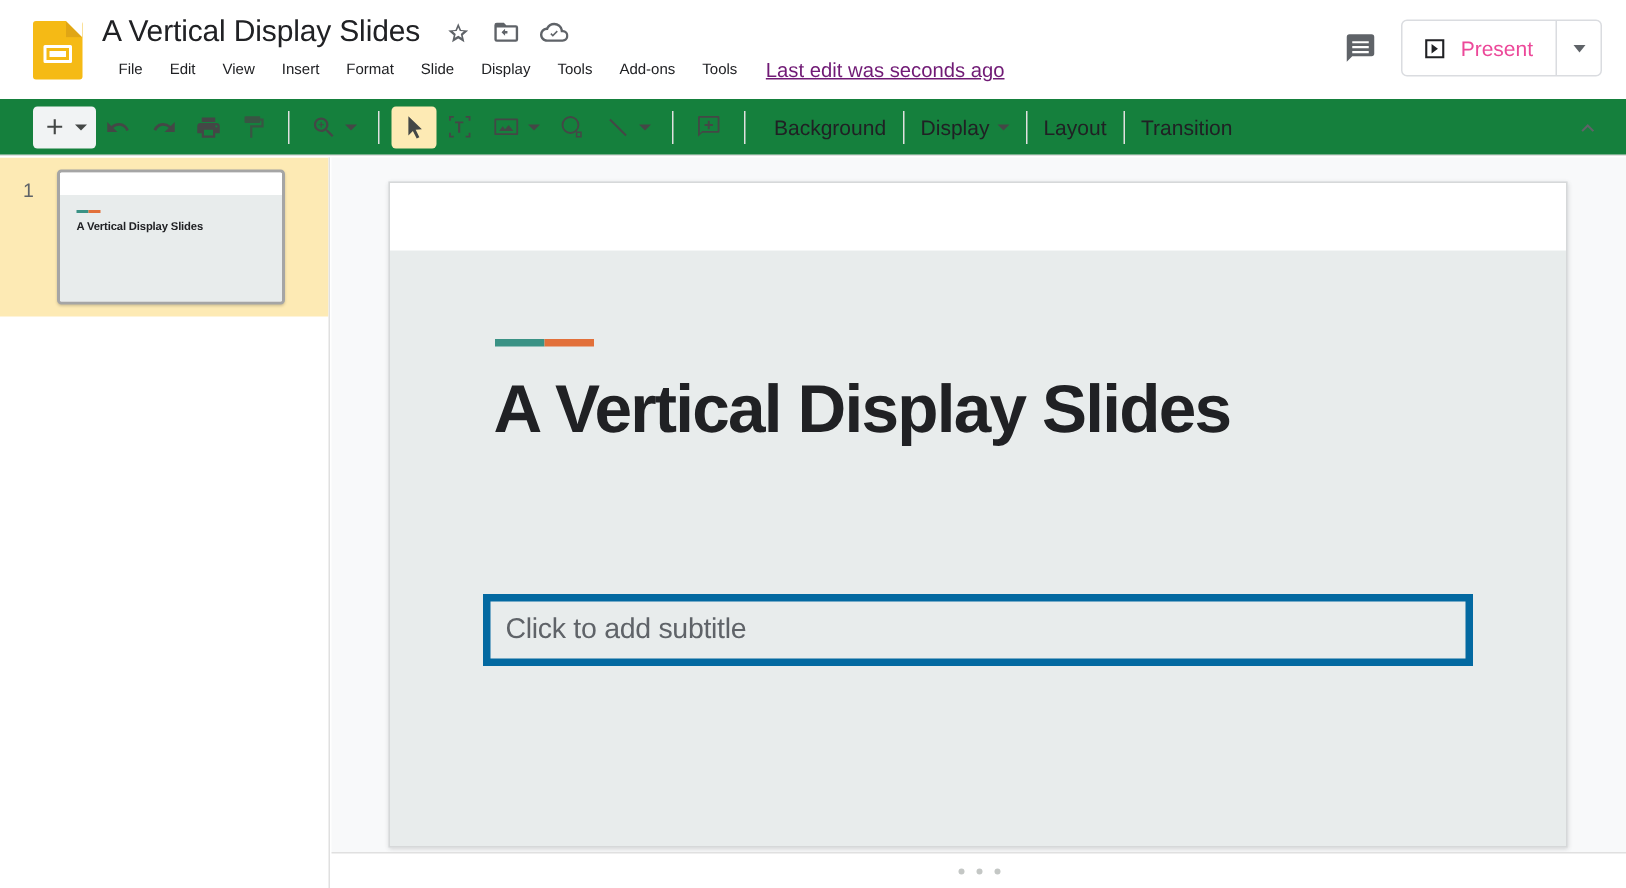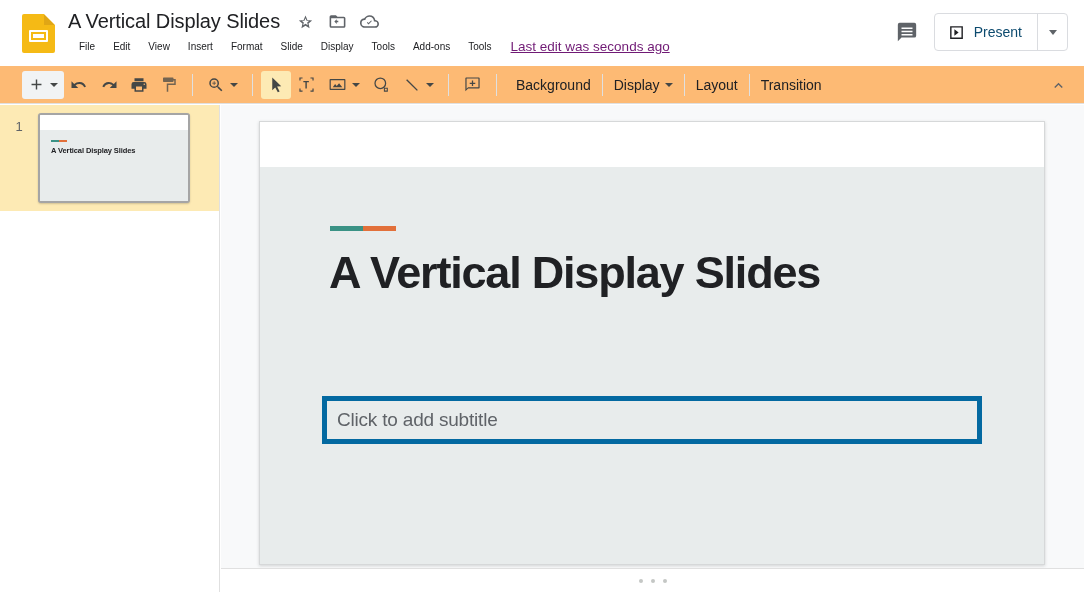--- a/index.html
+++ b/index.html
@@ -57,40 +57,40 @@
   .header-right { position:absolute; right:16px; top:13px; display:flex; align-items:center; gap:14px; }
   .comment-btn { width:26px; height:26px; display:flex; align-items:center; justify-content:center; cursor:pointer; border-radius:50%; }
   .comment-btn svg { width:22px; height:22px; fill:#5f6368; }
 
   .present-group {
     display:flex; align-items:center; height:38px;
     border:1px solid #dadce0; border-radius:4px; overflow:hidden; background:#fff;
   }
   .present-btn {
     display:flex; align-items:center; gap:9px; padding:0 15px 0 13px; height:100%;
-    cursor:pointer; font-size:14px; color:#0c4a6e; font-weight:500;
+    cursor:pointer; font-size:14px; color:#ec4899; font-weight:500;
   }
   .present-btn svg { width:17px; height:17px; fill:#202124; }
   .present-caret {
     width:30px; height:100%; border-left:1px solid #dadce0;
     display:flex; align-items:center; justify-content:center; cursor:pointer;
   }
   .caret-dn { width:0;height:0;border-left:4.5px solid transparent;border-right:4.5px solid transparent;border-top:5px solid #5f6368; }
 
   .share-btn {
     display:flex; align-items:center; gap:9px; height:38px; padding:0 19px;
     background:#fbbc04; border-radius:4px; cursor:pointer;
     font-size:14.5px; font-weight:500; color:#202124;
   }
   .share-btn svg { width:14px; height:14px; fill:#202124; }
 
   
   .toolbar {
     position:absolute; top:66px; left:0; width:1084px; height:38px;
-    background:#fdba74; border-bottom:1px solid #e0e0e0;
+    background:#15803d; border-bottom:1px solid #e0e0e0;
     display:flex; align-items:center; padding-left:22px;
   }
   .tb { display:flex; align-items:center; height:28px; padding:0 6px;
         border-radius:3px; cursor:pointer; }
   .tb svg { display:block; fill:#444746; }
   .tb.active { background:#fdeab4; }
   .tb.newslide { background:#f1f3f4; }
   .tb-caret { width:0;height:0;border-left:4px solid transparent;border-right:4px solid transparent;border-top:4.5px solid #444746; margin-left:5px; }
   .tb-sep { width:1px; height:22px; background:#e0e0e0; margin:0 8px; }
   .tb-text {

